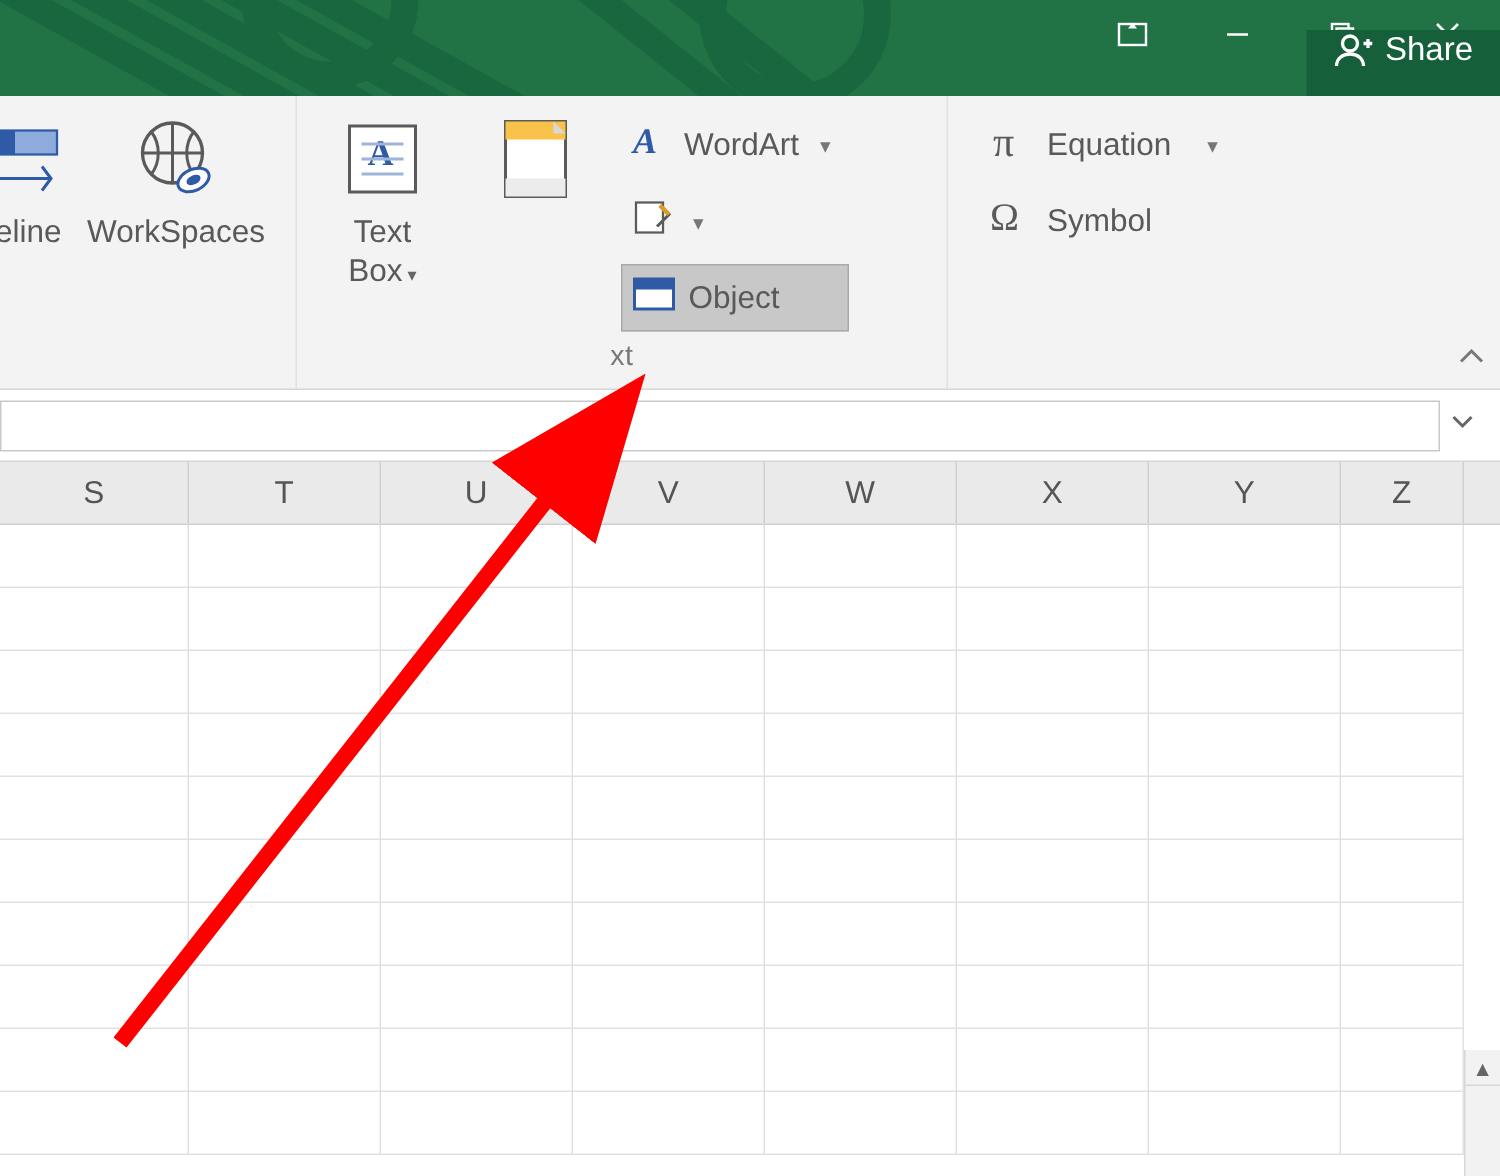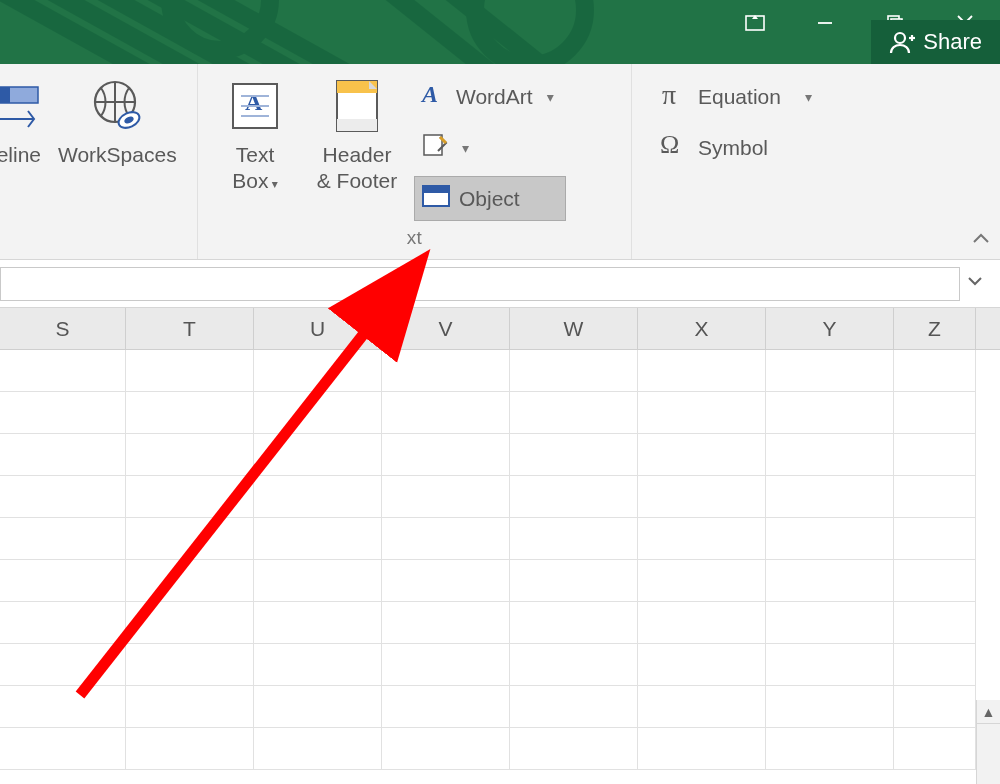--- a/index.html
+++ b/index.html
@@ -5,21 +5,21 @@
   * { box-sizing: border-box; }
   html, body { margin:0; padding:0; width:1000px; height:784px; overflow:hidden; font-family:"Segoe UI",Arial,sans-serif; background:#fff;}
   .titlebar { height:64px; background:#217346; position:relative; overflow:hidden;}
   .titlebar .deco { position:absolute; inset:0; opacity:0.45;}
   .titlebar .deco svg { width:100%; height:100%; display:block;}
   .titlebar .winbtns { position:absolute; top:0; right:0; display:flex;}
   .winbtn { width:70px; height:45px; display:flex; align-items:center; justify-content:center; color:#fff;}
   .winbtn svg { pointer-events:none;}
   .topright { position:absolute; right:0; bottom:0; display:flex; align-items:center; height:44px;}
   .workspaces { color:#fff; font-size:22px; padding:0 16px;}
-  .sharebtn { background:#155f3a; height:44px; display:flex; align-items:center; gap:8px; padding:0 18px; color:#fff; font-size:22px; cursor:pointer;}
+  .sharebtn { background:#155f3a; height:44px; display:flex; gap:8px; padding:0 18px; color:#fff; font-size:22px; cursor:pointer;}
   .ribbon { height:196px; border-bottom:1px solid #d6d6d6; background:#f3f3f3; display:flex; position:relative;}
   .group { border-right:1px solid #e0e0e0; display:flex; flex-direction:column; position:relative; padding:6px 12px 2px;}
   .group .main { flex:1; display:flex; align-items:flex-start; gap:12px;}
   .group .label { text-align:center; font-size:19px; color:#787878; padding:4px 0 8px; letter-spacing:0.3px;}
   .vbtn { display:flex; flex-direction:column; align-items:center; padding:4px 2px 0 2px; min-width:90px; cursor:pointer;}
   .vbtn .icon { height:64px; display:flex; align-items:center; justify-content:center;}
   .vbtn .lbl { font-size:21px; color:#595959; text-align:center; line-height:1.25; margin-top:4px;}
   .vbtn .dd { font-size:12px; color:#666;}
   .stack { display:flex; flex-direction:column; gap:6px; padding-top:4px;}
   .hbtn { display:flex; align-items:center; gap:8px; font-size:21px; color:#595959; height:45px; padding:0 6px; cursor:pointer;}
@@ -143,23 +143,20 @@
       </div>
       <div class="vbtn">
         <div class="icon">
           <svg width="48" height="58" viewBox="0 0 48 58">
               <rect x="4" y="4" width="40" height="50" fill="#fff" stroke="#5a5a5a" stroke-width="2"></rect>
               <rect x="4" y="4" width="40" height="12" fill="#f8c24b"></rect>
               <rect x="4" y="42" width="40" height="12" fill="#ececec"></rect>
               <polygon points="36,4 44,12 36,12" fill="#d8d8d8"></polygon>
             </svg>
         </div>
-        <div class="lbl">
-          <span>Header</span><br><span>&amp; Footer</span>
-        </div>
       </div>
       <div class="stack">
         <div class="hbtn">
           <span><svg width="28" height="28" viewBox="0 0 28 28">
                 <text x="2" y="22" font-size="24" font-style="italic" font-family="serif" fill="#2e5aa6" font-weight="bold">A</text>
               </svg></span>
           <span>WordArt</span>
           <span class="dd-tiny">▾</span>
         </div>
         <div class="hbtn">

